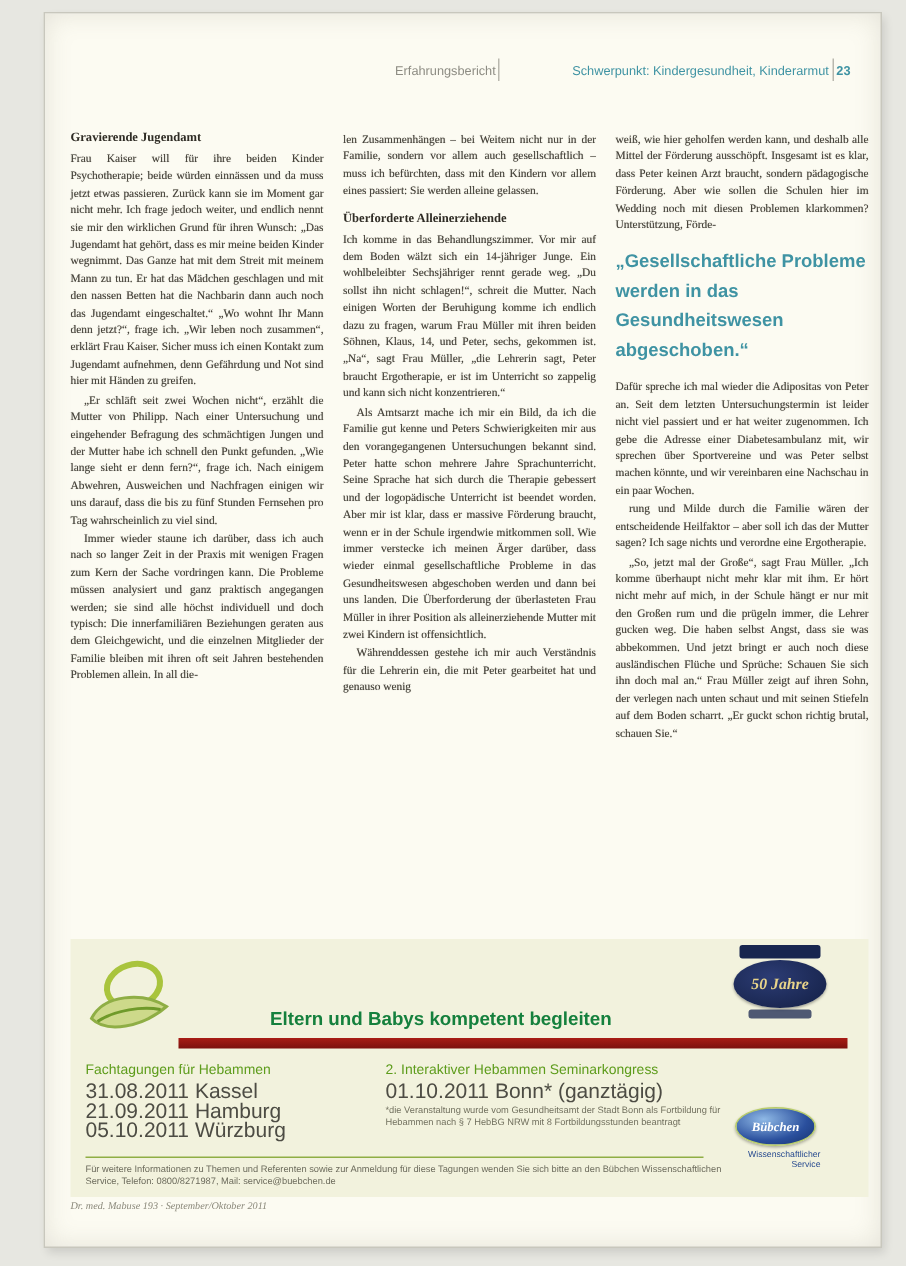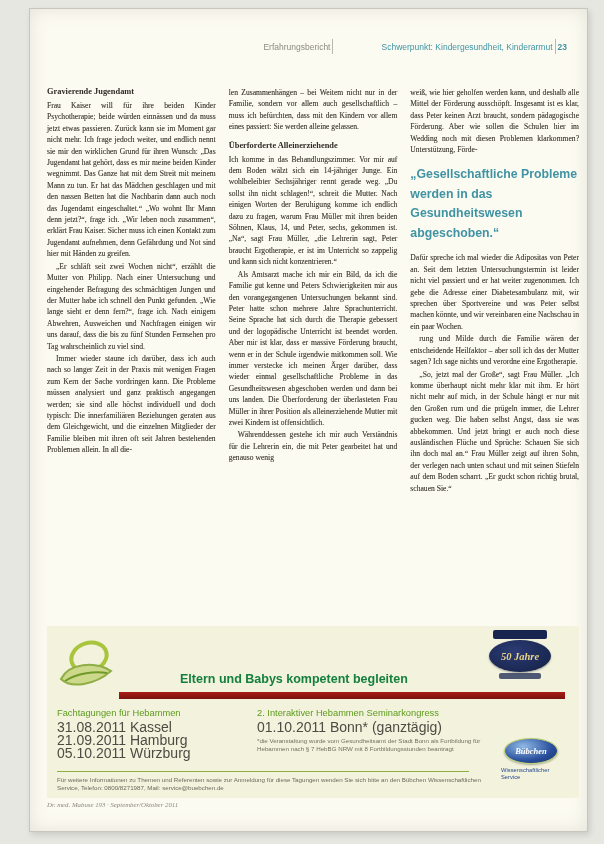--- a/index.html
+++ b/index.html
@@ -46,21 +46,21 @@
   
   .ad-colL{position:absolute;left:10px;top:82px;width:190px;}
   .ad-colR{position:absolute;left:210px;top:82px;width:250px;}
   .ad-h{font-size:9.3px;font-weight:normal;color:#5d9c1b;margin:0 0 3px 0;}
   .ad-date{font-size:14px;color:#4d4c44;line-height:13px;}
   .ad-foot{font-size:6.2px;color:#72715f;line-height:8.2px;margin-top:3px;width:238px;}
   .ad-rule{position:absolute;left:10px;right:110px;top:145px;height:1px;background:#8fae45;}
   .ad-bottom{position:absolute;left:10px;top:150px;width:430px;font-size:6.2px;
              line-height:8.2px;color:#6c6b5c;}
   
-  .bueb{position:absolute;right:18px;top:112px;width:60px;text-align:left;}
+  .bueb{position:absolute;right:32px;top:112px;width:60px;text-align:right;}
   .bueb .oval{width:52px;height:24px;margin:0 auto;border-radius:50%;
               background:radial-gradient(ellipse at 35% 30%,#8fb9e6,#2a4f9d 60%,#15306b);
               display:flex;align-items:center;justify-content:center;
               box-shadow:0 1px 2px rgba(0,0,0,.3);border:1px solid #b8cc6a;}
   .bueb .oval span{color:#fff;font-style:italic;font-weight:bold;font-size:8.5px;
                    font-family:"Liberation Serif",serif;}
   .bueb .svc{font-size:5.8px;color:#274a8f;line-height:7px;margin-top:3px;}
   .issue{position:absolute;left:17px;top:792px;font-style:italic;font-size:6.8px;color:#8b897b;}
 </style>
 </head>

